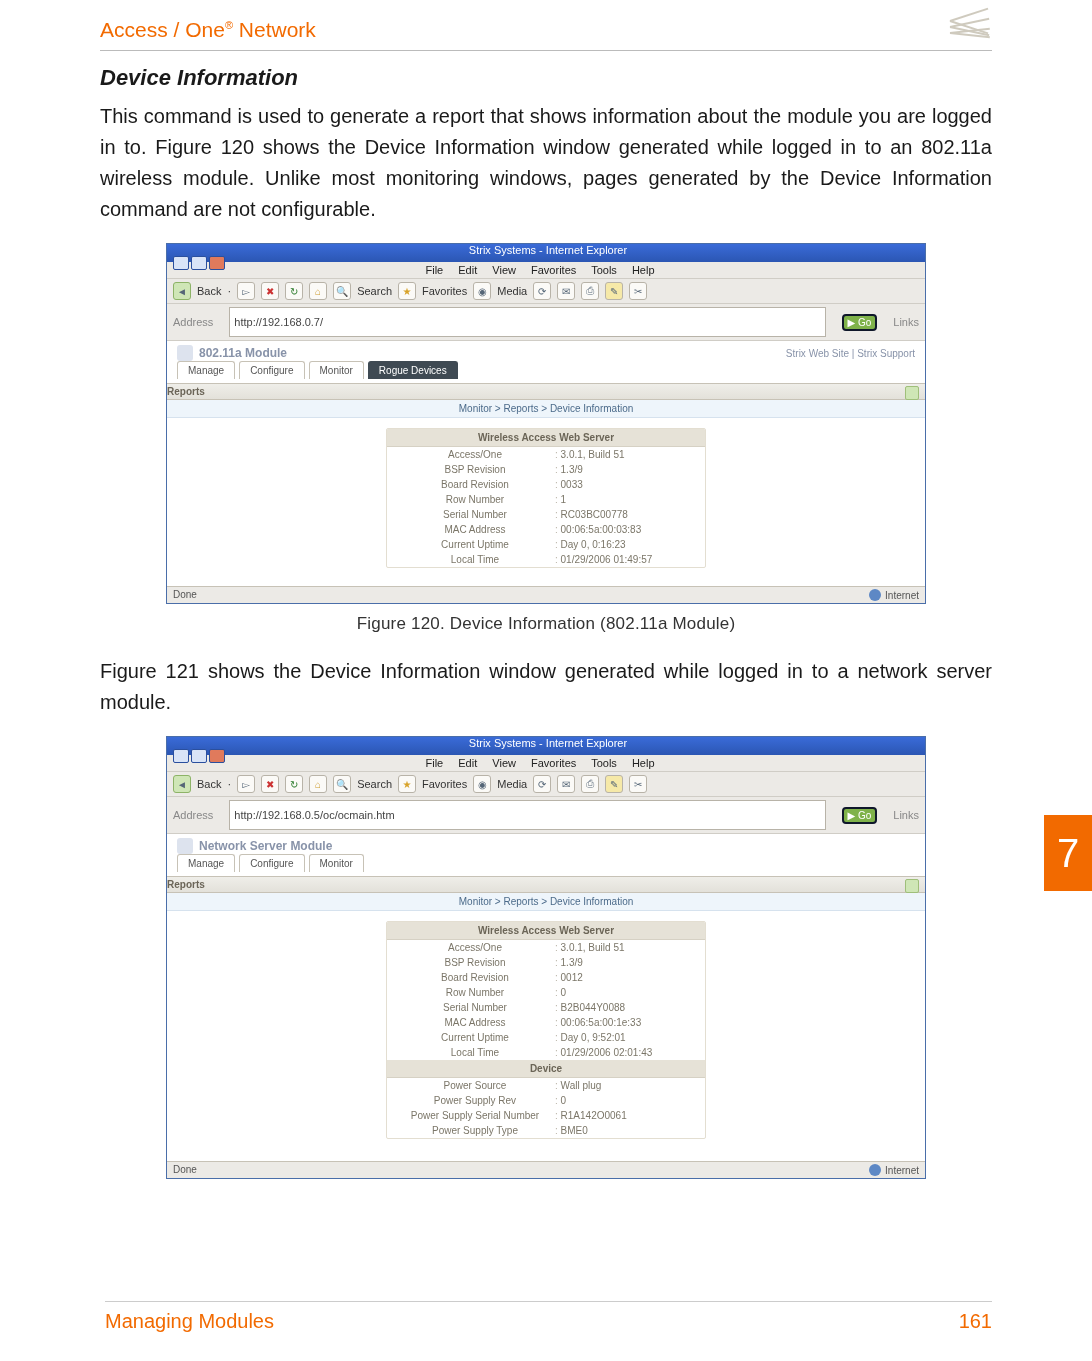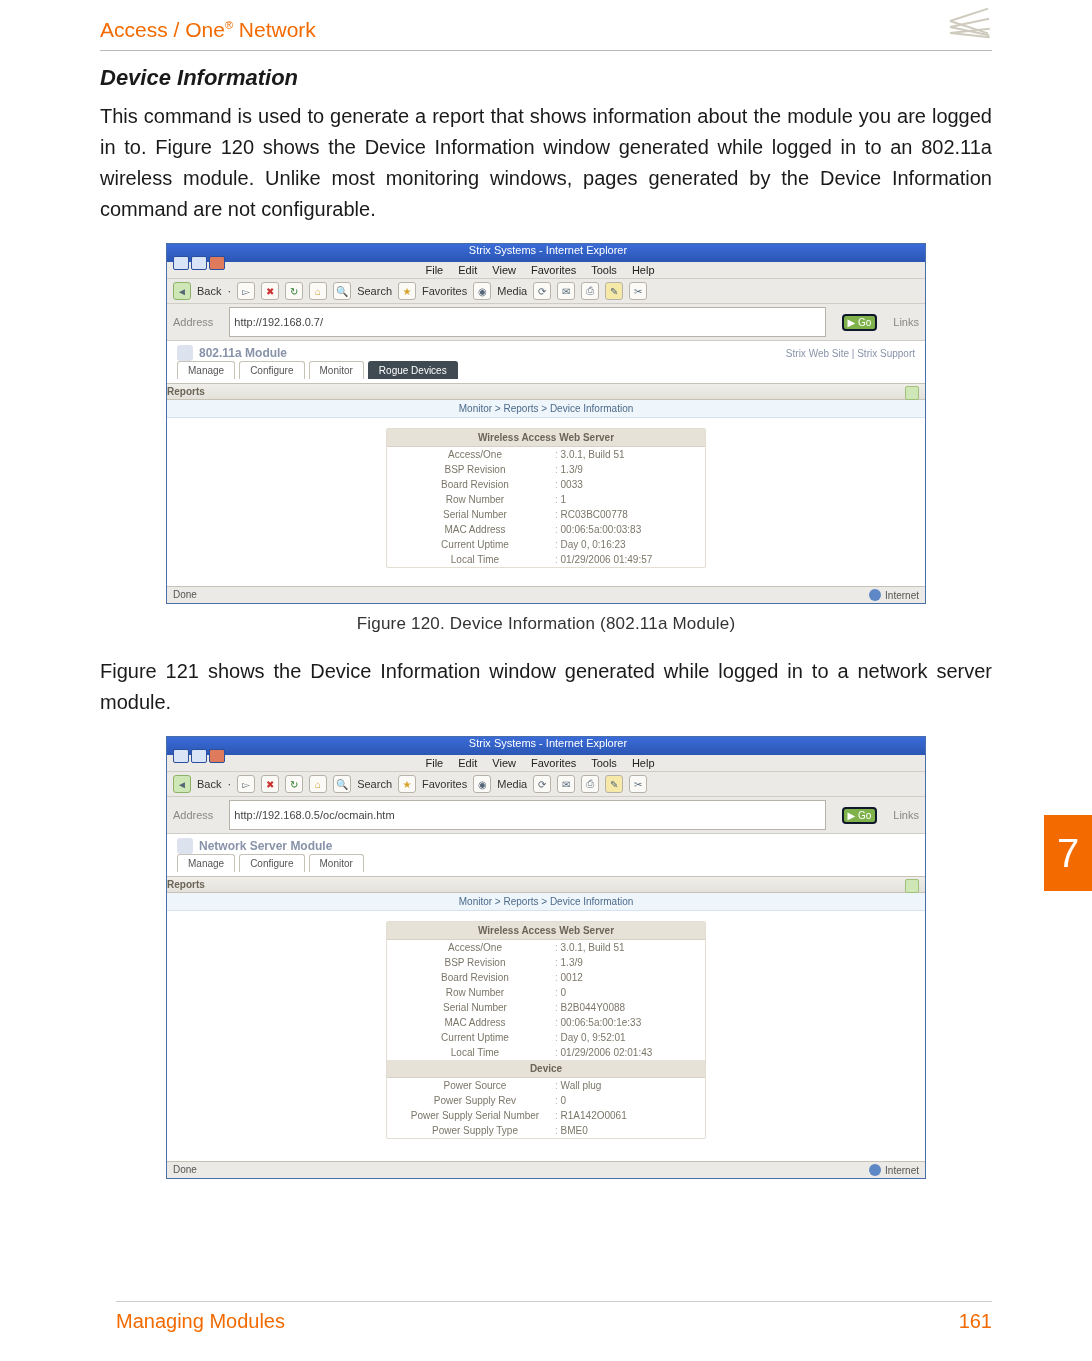--- a/index.html
+++ b/index.html
@@ -62,21 +62,21 @@
     top: 815px;
     width: 48px; height: 76px;
     background: #f26a00;
     color: #fff;
     font-size: 40px;
     display: flex; align-items: center; justify-content: center;
     font-weight: 300;
   }
   .footer {
     position: absolute;
-    left: 116px; right: 100px; bottom: 28px;
+    left: 105px; right: 100px; bottom: 28px;
     border-top: 1px solid #ccc;
     padding-top: 8px;
     display: flex; justify-content: space-between;
     color: #f26a00;
     font-size: 20px;
   }
 
   
   .ie-window {
     width: 760px; border: 1px solid #4a6ea9; margin: 0 auto;

